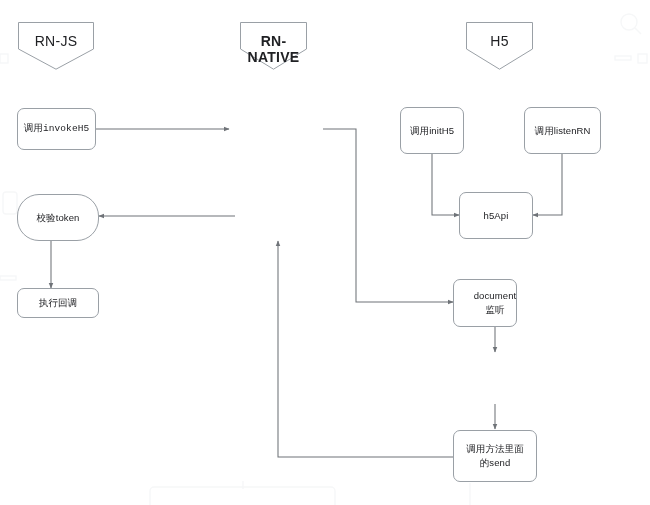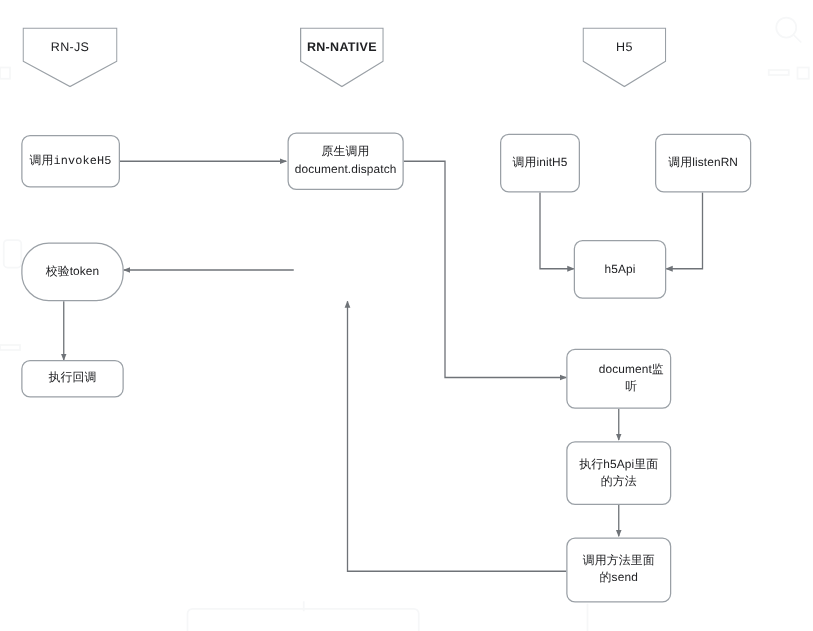--- a/index.html
+++ b/index.html
@@ -43,21 +43,21 @@
   .node .label { display: block; padding: 0 3px; }
   .pentagon {
     position: absolute;
     box-sizing: border-box;
   }
   .pentagon svg { position: absolute; left: 0; top: 0; }
   .pentagon .plabel {
     position: absolute;
     left: 0; right: 0; top: 11px;
     text-align: center;
-    font-size: 10px;
+    font-size: 14px;
     letter-spacing: 0.25px;
     color: #202124;
   }
 </style>
 </head>
 <body>
 
 <div id="canvas">
 
   <svg class="bg-layer" width="650" height="505" viewBox="0 0 650 505" aria-hidden="true">
@@ -121,26 +121,20 @@
     <svg width="67" height="48" viewBox="0 0 67 48" aria-hidden="true">
       <path d="M 0.5 0.5 L 66.5 0.5 L 66.5 27 L 33.5 47.2 L 0.5 27 Z" fill="#ffffff" stroke="#9aa0a6" stroke-width="1"></path>
     </svg>
     <span class="plabel">H5</span>
   </div>
 
   <div class="node" style="left:17px; top:108px; width:79px; height:42px;font-family:Liberation Mono, monospace;">
     <span class="label">调用invokeH5</span>
   </div>
 
-  <div class="node" style="left:230px; top:106px; width:93px; height:46px;">
-    <span class="label">
-      <span>原生调用</span><br>
-      <span>document.dispatch</span>
-    </span>
-  </div>
 
   <div class="node" style="left:17px; top:194px; width:82px; height:47px;border-radius:22px;">
     <span class="label">校验token</span>
   </div>
 
 
   <div class="node" style="left:17px; top:288px; width:82px; height:30px;">
     <span class="label">执行回调</span>
   </div>
 
@@ -149,30 +143,24 @@
   </div>
 
   <div class="node" style="left:524px; top:107px; width:77px; height:47px;">
     <span class="label">调用listenRN</span>
   </div>
 
   <div class="node" style="left:459px; top:192px; width:74px; height:47px;">
     <span class="label">h5Api</span>
   </div>
 
-  <div class="node" style="left:453px; top:279px; width:84px; height:48px;padding-left:20px;">
+  <div class="node" style="left:453px; top:279px; width:64px; height:48px;padding-left:20px;">
     <span class="label">document监听</span>
   </div>
 
-  <div class="node" style="left:453px; top:353px; width:84px; height:51px;">
-    <span class="label">
-      <span>执行h5Api里面</span><br>
-      <span>的方法</span>
-    </span>
-  </div>
 
   <div class="node" style="left:453px; top:430px; width:84px; height:52px;">
     <span class="label">
       <span>调用方法里面</span><br>
       <span>的send</span>
     </span>
   </div>
 
 </div>
 

